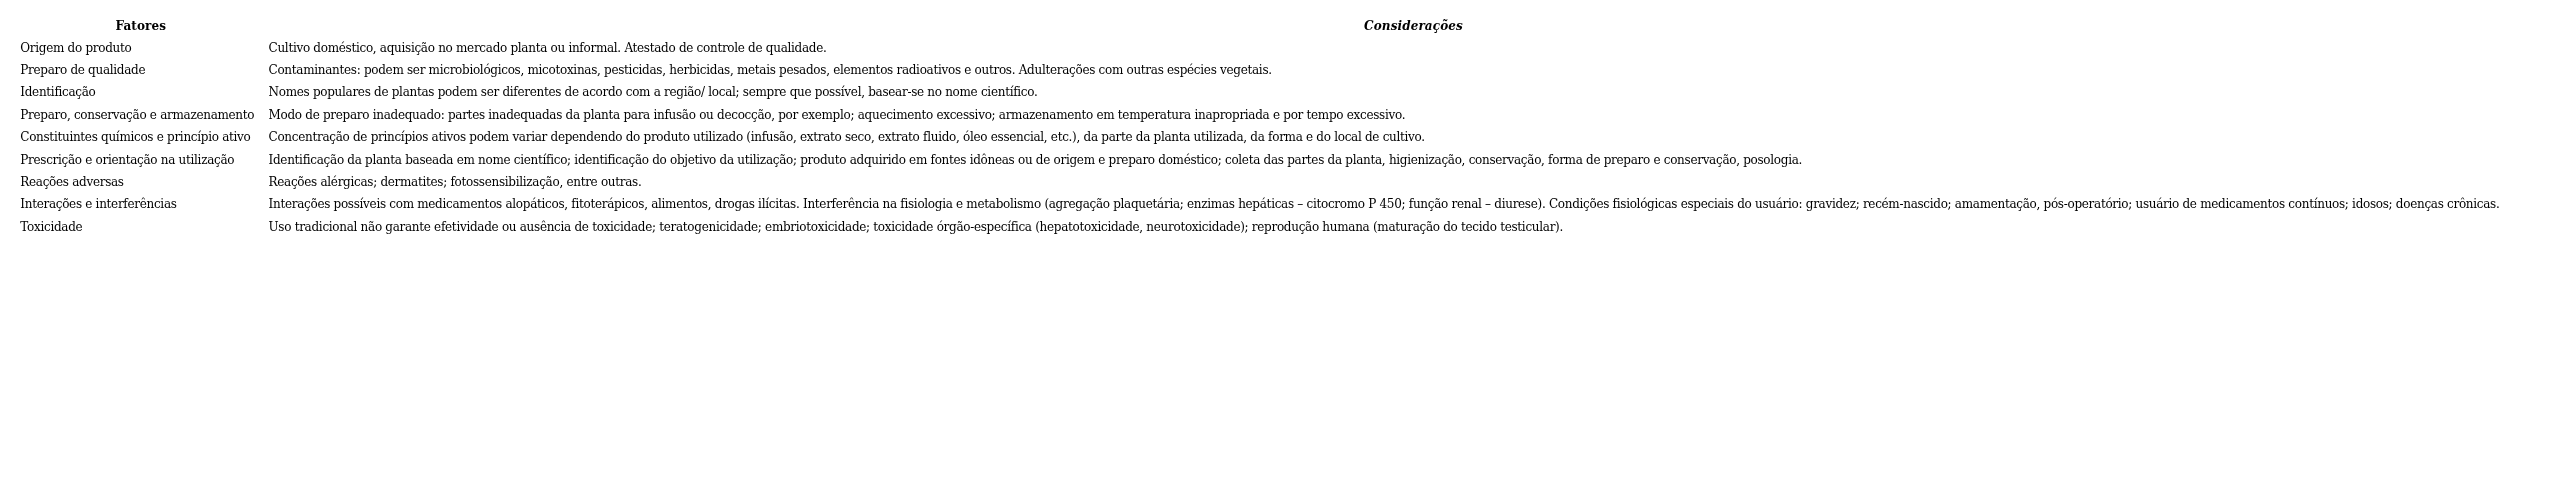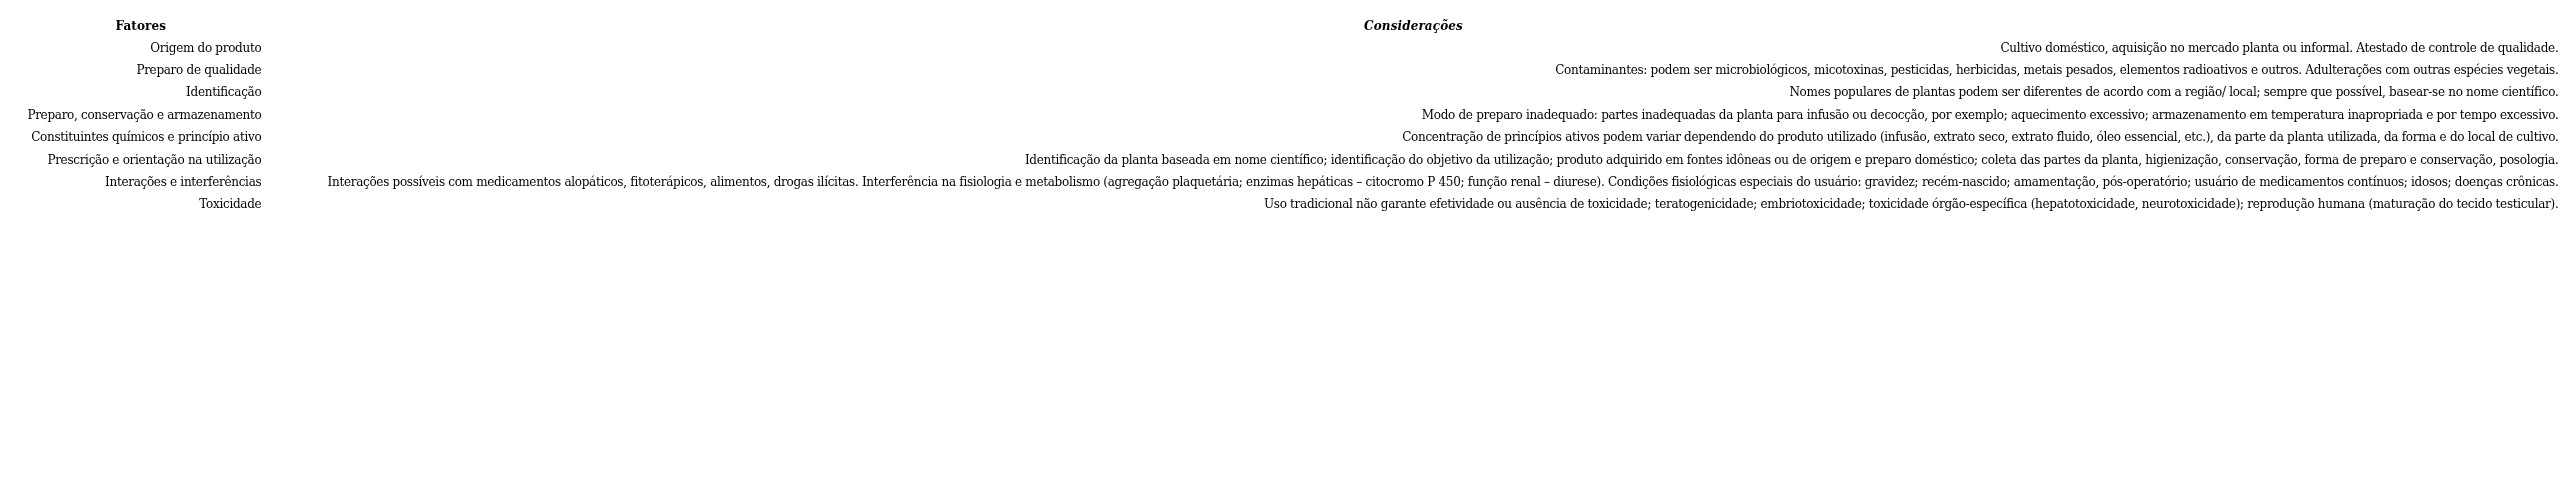--- a/index.html
+++ b/index.html
@@ -28,21 +28,21 @@
       height: 21.5px;
       padding: 0 3.6px;
       text-align: center;
       vertical-align: middle;
       letter-spacing: 0.1px;
     }
     table.factors td {
       font-size: 12px;
       height: 22.4px;
       padding: 0 3.6px;
-      text-align: right;
+      text-align: left;
       vertical-align: middle;
       font-weight: 300;
       letter-spacing: -0.3px;
     }
     th.col-fator, td.col-fator {
       width: 244px;
     }
     th.col-consid {
       width: 2314px;
       font-style: italic;
@@ -77,20 +77,24 @@
     </tr>
     <tr>
       <td class="col-fator">Constituintes químicos e princípio ativo</td>
       <td>Concentração de princípios ativos podem variar dependendo do produto utilizado (infusão, extrato seco, extrato fluido, óleo essencial, etc.), da parte da planta utilizada, da forma e do local de cultivo.</td>
     </tr>
     <tr>
       <td class="col-fator">Prescrição e orientação na utilização</td>
       <td>Identificação da planta baseada em nome científico; identificação do objetivo da utilização; produto adquirido em fontes idôneas ou de origem e preparo doméstico; coleta das partes da planta, higienização, conservação, forma de preparo e conservação, posologia.</td>
     </tr>
     <tr>
+      <td class="col-fator">Reações adversas</td>
+      <td>Reações alérgicas; dermatites; fotossensibilização, entre outras.</td>
+    </tr>
+    <tr>
       <td class="col-fator">Interações e interferências</td>
       <td>Interações possíveis com medicamentos alopáticos, fitoterápicos, alimentos, drogas ilícitas.  Interferência na fisiologia e metabolismo (agregação plaquetária; enzimas hepáticas – citocromo P 450; função renal – diurese).  Condições fisiológicas especiais do usuário: gravidez; recém-nascido; amamentação, pós-operatório; usuário de medicamentos contínuos; idosos; doenças crônicas.</td>
     </tr>
     <tr>
       <td class="col-fator">Toxicidade</td>
       <td>Uso tradicional não garante efetividade ou ausência de toxicidade; teratogenicidade; embriotoxicidade; toxicidade órgão-específica (hepatotoxicidade, neurotoxicidade); reprodução humana (maturação do tecido testicular).</td>
     </tr>
   </tbody>
 </table>
 

